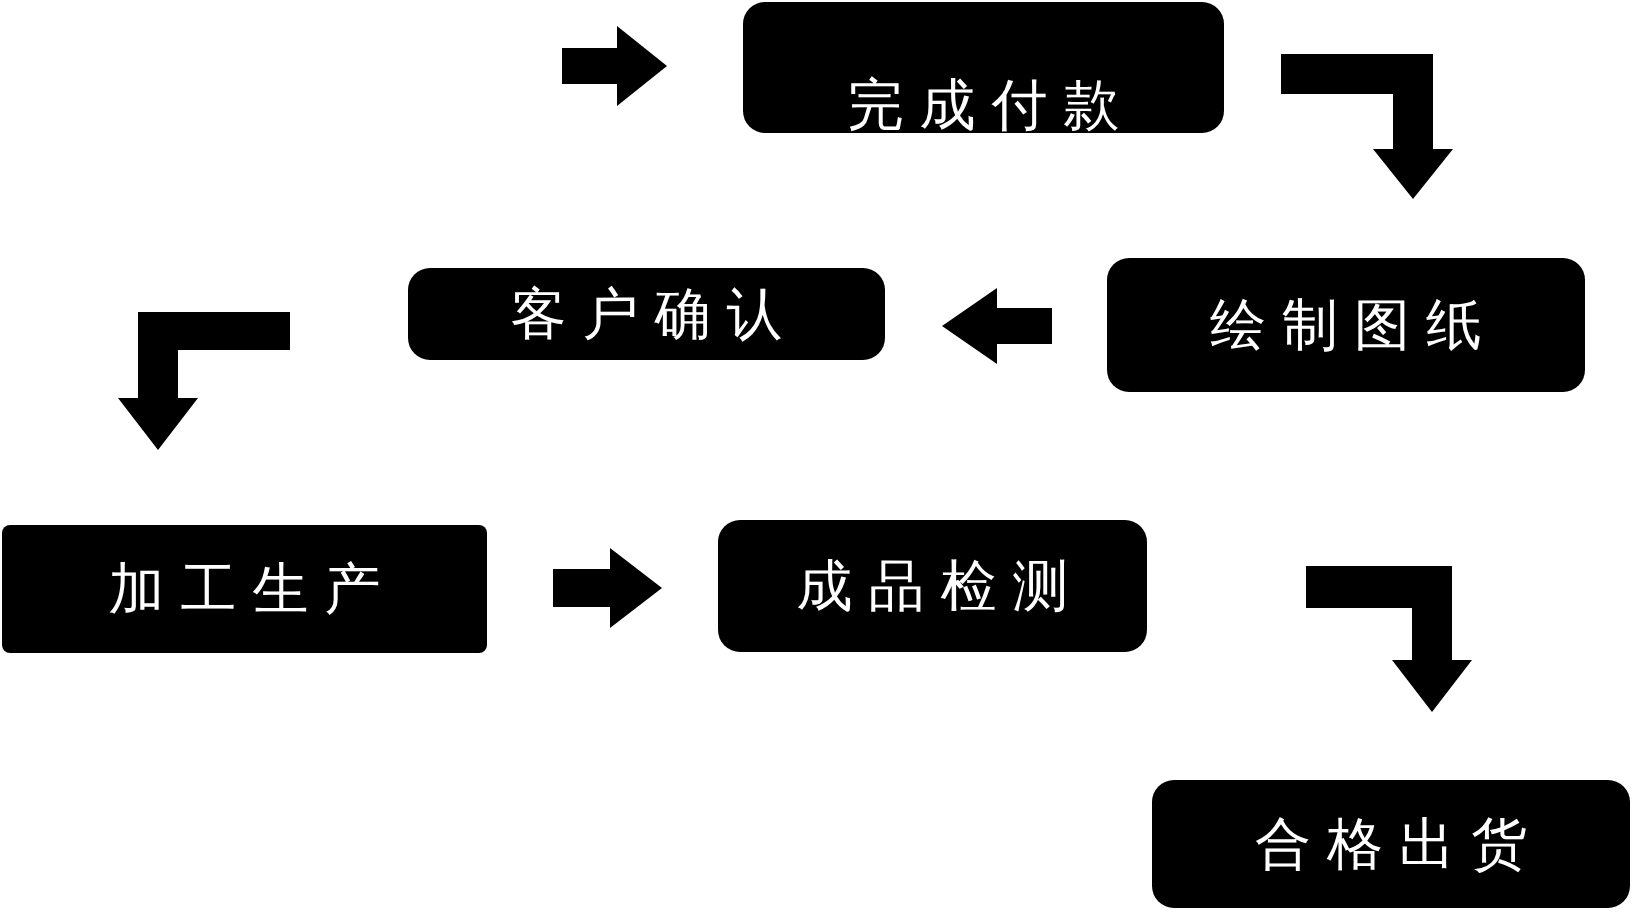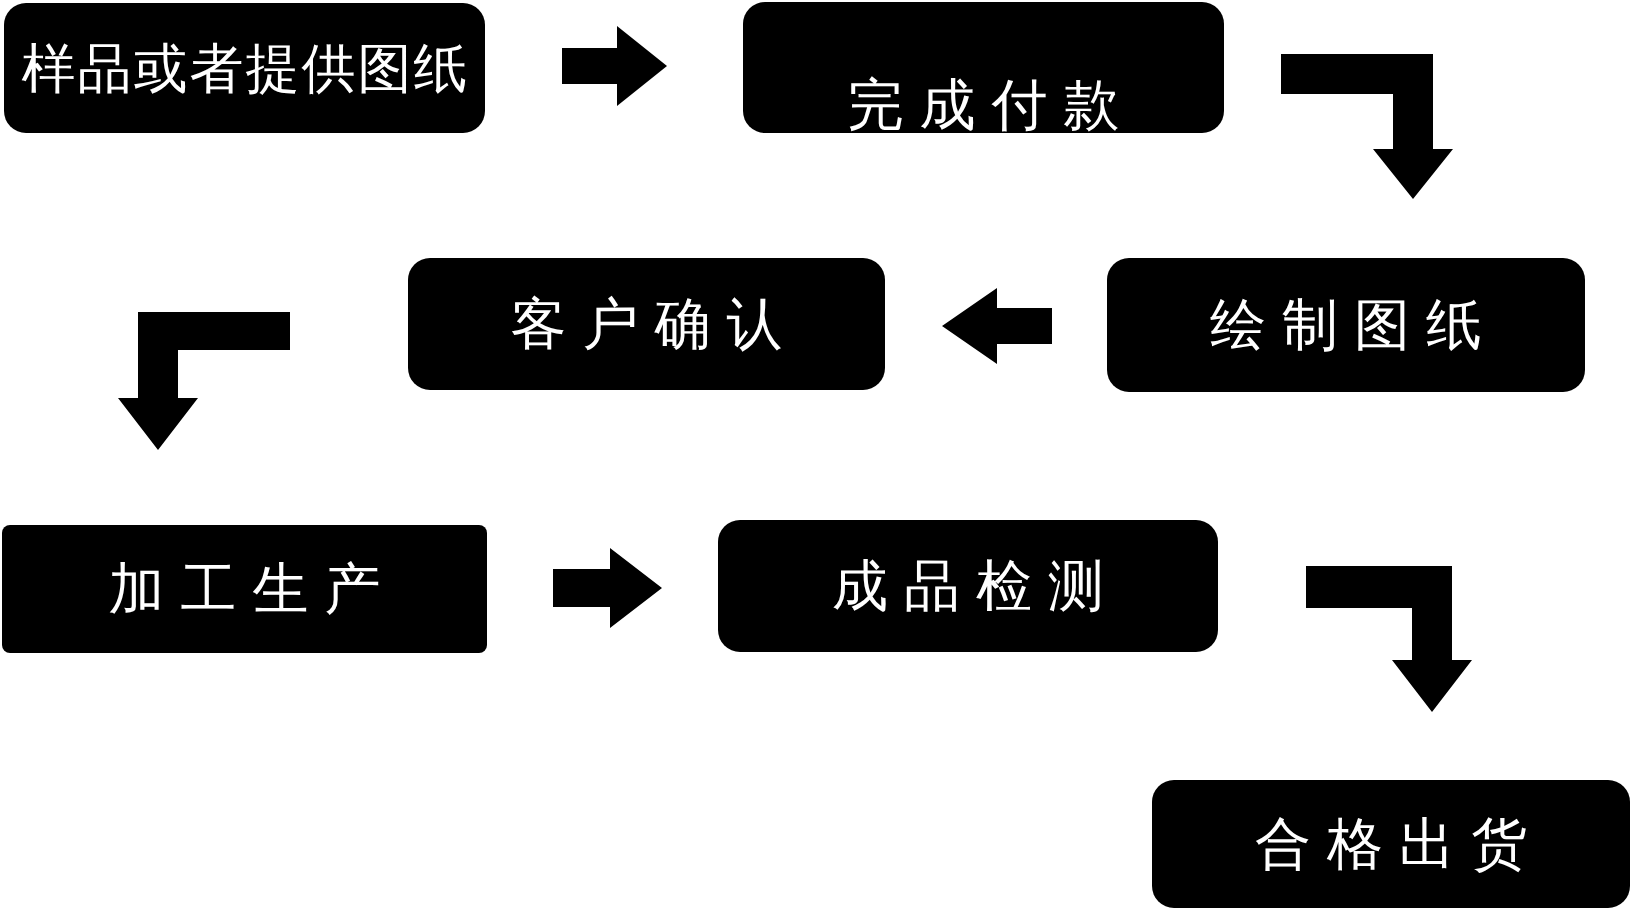--- a/index.html
+++ b/index.html
@@ -35,23 +35,23 @@
   }
   .node.wide .lbl {
     font-size: 54px;
     letter-spacing: 2px;
     margin-right: -2px;
   }
   
   .n1 { left: 4px;    top: 3px;   width: 481px; height: 130px; }
   .n2 { left: 743px;  top: 2px;   width: 481px; height: 131px; align-items: flex-end; }
   .n3 { left: 1107px; top: 258px; width: 478px; height: 134px; text-align: right; }
-  .n4 { left: 408px;  top: 258px; width: 477px; height: 132px; }
+  .n4 { left: 408px;  top: 268px; width: 477px; height: 92px; }
   .n5 { left: 2px;    top: 525px; width: 485px; height: 128px; border-radius: 8px; }
-  .n6 { left: 718px;  top: 520px; width: 500px; height: 132px; }
+  .n6 { left: 718px;  top: 520px; width: 429px; height: 132px; }
   .n7 { left: 1152px; top: 780px; width: 478px; height: 128px; text-align: center; }
 </style>
 </head>
 <body>
 
 <div class="stage">
 
   <svg class="arrow-layer" viewBox="0 0 1634 916" xmlns="http://www.w3.org/2000/svg" aria-hidden="true">
 
     <polygon fill="#000000" points="562,48 617,48 617,26 667,66 617,106 617,84 562,84"></polygon>
@@ -60,23 +60,20 @@
 
     <polygon fill="#000000" points="942,326 997,288 997,308 1052,308 1052,344 997,344 997,364"></polygon>
 
     <path fill="#000000" d="M290,312 L138,312 L138,398 L118,398 L158,450 L198,398 L178,398 L178,350 L290,350 Z"></path>
 
     <polygon fill="#000000" points="553,569 610,569 610,548 662,588 610,628 610,607 553,607"></polygon>
 
     <path fill="#000000" d="M1306,566 L1452,566 L1452,660 L1472,660 L1432,712 L1392,660 L1412,660 L1412,608 L1306,608 Z"></path>
   </svg>
 
-  <div class="node n1 wide">
-    <span class="lbl">样品或者提供图纸</span>
-  </div>
 
   <div class="node n2">
     <span class="lbl">完成付款</span>
   </div>
 
   <div class="node n3">
     <span class="lbl">绘制图纸</span>
   </div>
 
   <div class="node n4">

